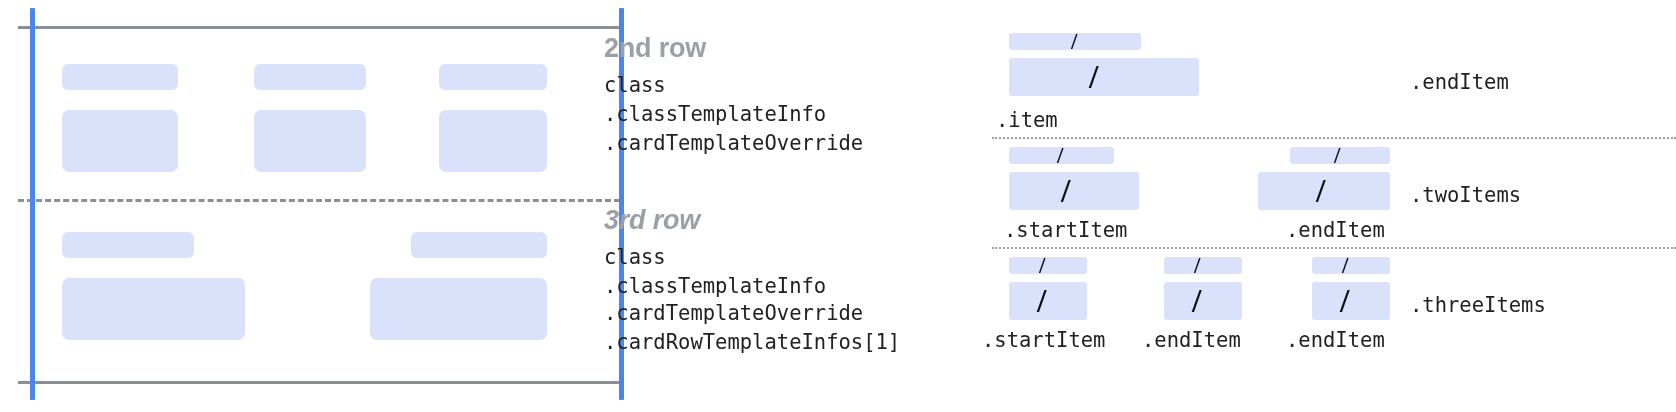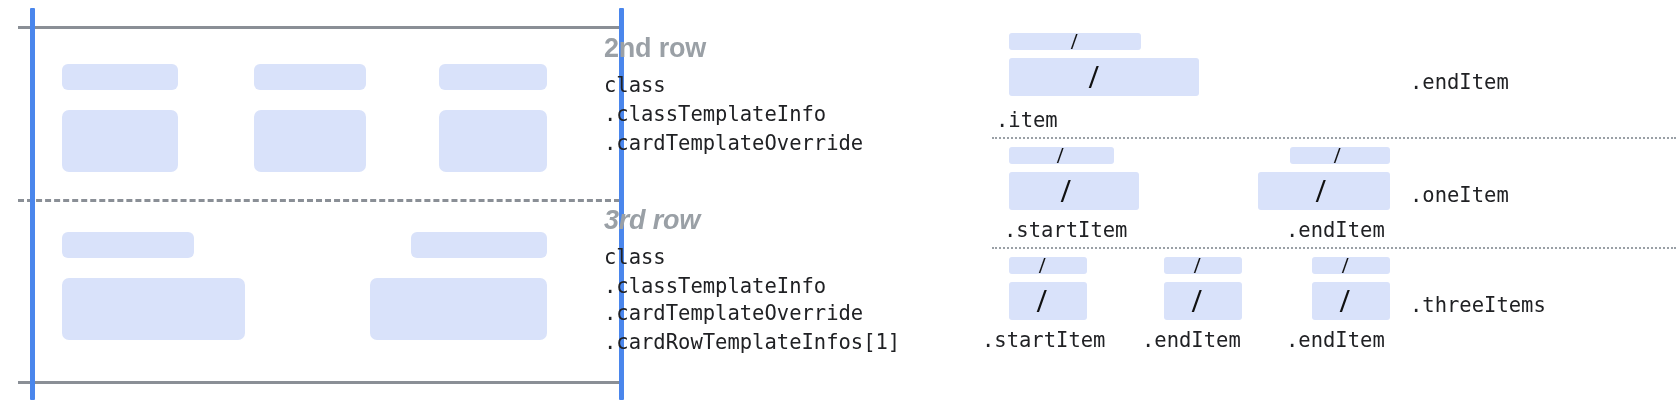--- a/index.html
+++ b/index.html
@@ -128,21 +128,21 @@
     </div>
     <div class="rlabel" style="left:44px;top:218px;">.startItem</div>
 
     <div class="rbox" style="left:330px;top:147px;width:100px;height:17px;">
       <span class="slash" style="left:44px;top:-3px;font-size:23px;">/</span>
     </div>
     <div class="rbox" style="left:298px;top:172px;width:132px;height:38px;">
       <span class="slash" style="left:58px;top:2px;font-size:34px;">/</span>
     </div>
     <div class="rlabel" style="left:326px;top:218px;">.endItem</div>
-    <div class="rside" style="left:450px;top:183px;">.oneItem</div>
+    <div class="rside" style="left:450px;top:183px;">.twoItems</div>
 
     <div class="dotline" style="left:32px;top:247px;width:684px;"></div>
 
     <div class="rbox" style="left:49px;top:257px;width:78px;height:17px;">
       <span class="slash" style="left:30px;top:-3px;font-size:23px;">/</span>
     </div>
     <div class="rbox" style="left:49px;top:282px;width:78px;height:38px;">
       <span class="slash" style="left:28px;top:2px;font-size:34px;">/</span>
     </div>
     <div class="rlabel" style="left:22px;top:328px;">.startItem</div>

